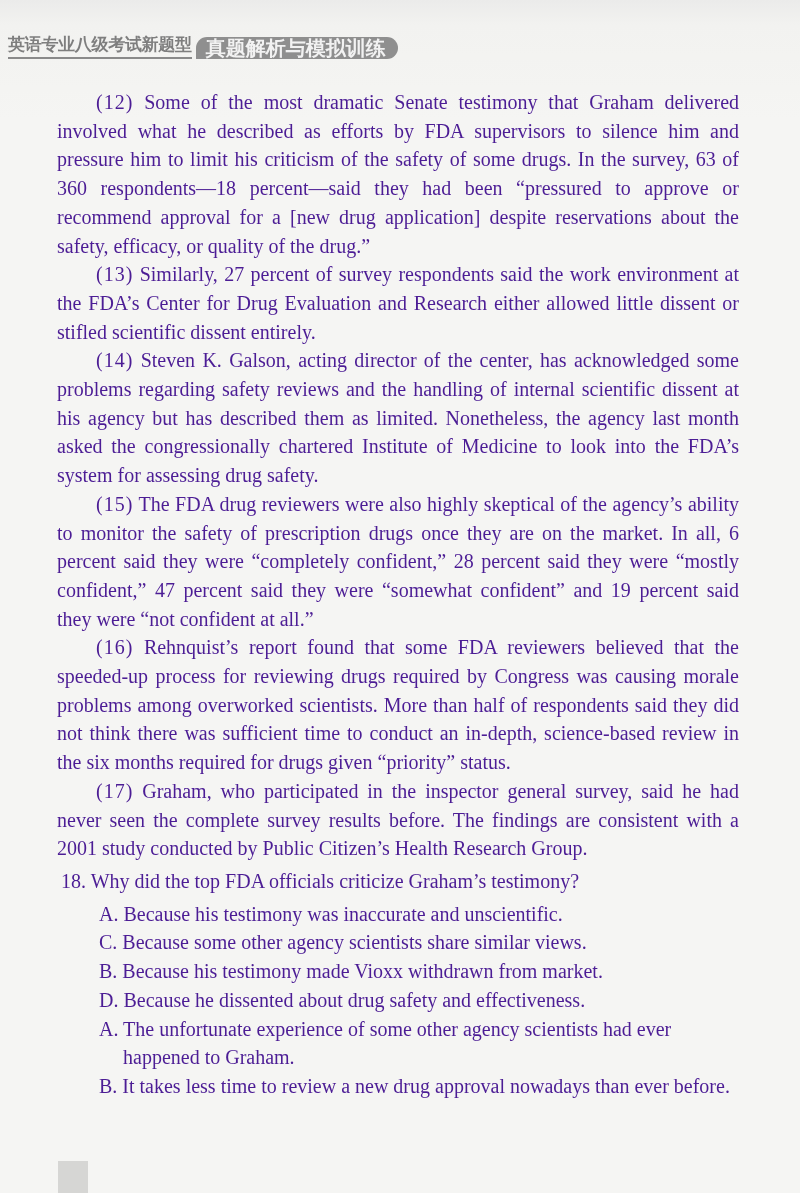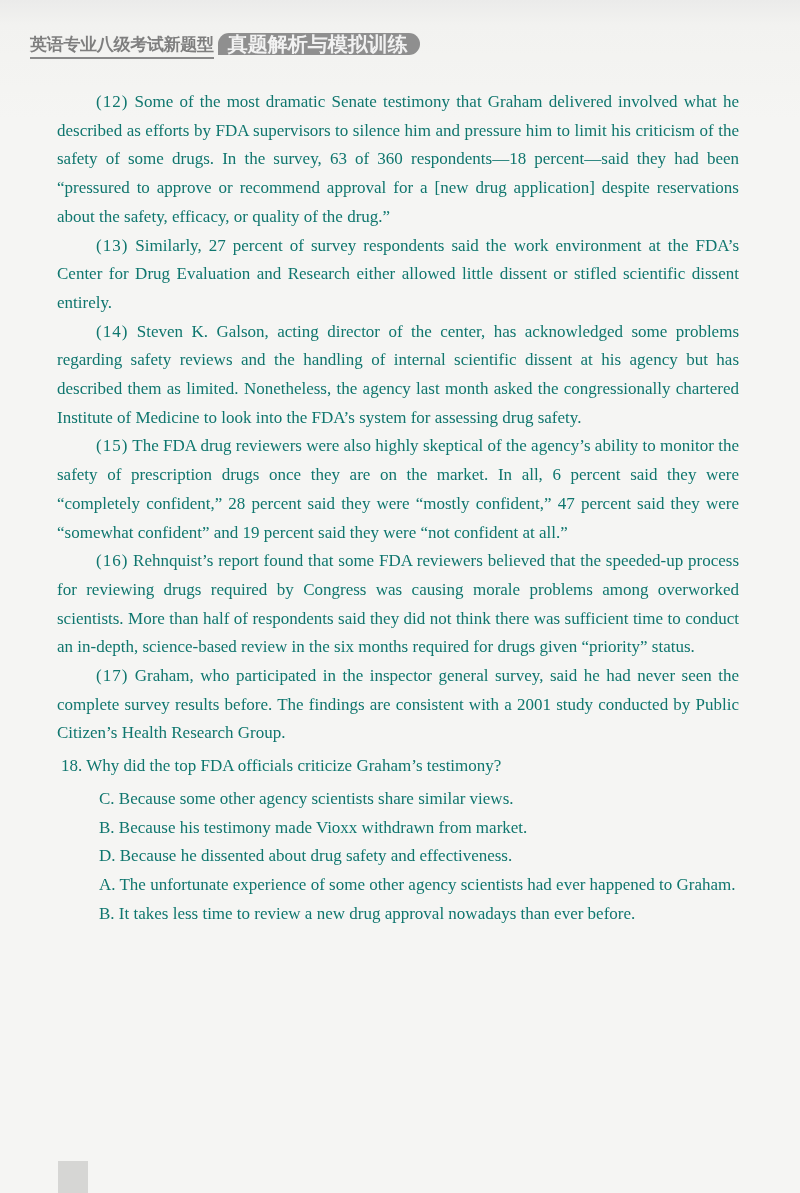--- a/index.html
+++ b/index.html
@@ -16,25 +16,25 @@
       color: #3a3a3a;
     }
     .page-bg {
       position: absolute;
       left: 0; top: 0; right: 0; bottom: 0;
       background: linear-gradient(to bottom, #ebebea 0px, #f2f2f0 25px, #f5f5f3 120px, #f5f5f3 100%);
     }
     
     .header {
       position: absolute;
-      left: 30px;
+      left: 8px;
       top: 33px;
       height: 26px;
       display: flex;
-      align-items: flex-start;
+      align-items: flex-end;
     }
     .header-series {
       font-family: "DejaVu Sans", sans-serif;
       font-size: 17px;
       font-weight: bold;
       color: #7e7e7e;
       letter-spacing: -0.3px;
       line-height: 22px;
       padding-bottom: 2px;
       border-bottom: 2px solid #8a8a8a;
@@ -55,23 +55,23 @@
       position: relative;
       top: 0px;
     }
 
     
     .content {
       position: absolute;
       left: 57px;
       top: 88px;
       width: 682px;
-      font-size: 17px;
+      font-size: 20px;
       line-height: 28.7px;
-      color: #0f766e;
+      color: #4c1d95;
     }
     .para {
       margin: 0;
       text-align: justify;
       text-indent: 39px;
     }
     .para .num {
       letter-spacing: 1px;
     }
     .question {
@@ -122,20 +122,21 @@
 <div class="content">
   <p class="para"><span class="num">(12)</span> <span>Some of the most dramatic Senate testimony that Graham delivered involved what he described as efforts by FDA supervisors to silence him and pressure him to limit his criticism of the safety of some drugs. In the survey, 63 of 360 respondents—18 percent—said they had been “pressured to approve or recommend approval for a [new drug application] despite reservations about the safety, efficacy, or quality of the drug.”</span></p>
   <p class="para"><span class="num">(13)</span> <span>Similarly, 27 percent of survey respondents said the work environment at the FDA’s Center for Drug Evaluation and Research either allowed little dissent or stifled scientific dissent entirely.</span></p>
   <p class="para"><span class="num">(14)</span> <span>Steven K. Galson, acting director of the center, has acknowledged some problems regarding safety reviews and the handling of internal scientific dissent at his agency but has described them as limited. Nonetheless, the agency last month asked the congressionally chartered Institute of Medicine to look into the FDA’s system for assessing drug safety.</span></p>
   <p class="para"><span class="num">(15)</span> <span>The FDA drug reviewers were also highly skeptical of the agency’s ability to monitor the safety of prescription drugs once they are on the market. In all, 6 percent said they were “completely confident,” 28 percent said they were “mostly confident,” 47 percent said they were “somewhat confident” and 19 percent said they were “not confident at all.”</span></p>
   <p class="para"><span class="num">(16)</span> <span>Rehnquist’s report found that some FDA reviewers believed that the speeded-up process for reviewing drugs required by Congress was causing morale problems among overworked scientists. More than half of respondents said they did not think there was sufficient time to conduct an in-depth, science-based review in the six months required for drugs given “priority” status.</span></p>
   <p class="para"><span class="num">(17)</span> <span>Graham, who participated in the inspector general survey, said he had never seen the complete survey results before. The findings are consistent with a 2001 study conducted by Public Citizen’s Health Research Group.</span></p>
 
   <div>
     <p class="question"><span>18.</span> <span>Why did the top FDA officials criticize Graham’s testimony?</span></p>
+    <p class="option"><span>A.</span> <span>Because his testimony was inaccurate and unscientific.</span></p>
     <p class="option"><span>C.</span> <span>Because some other agency scientists share similar views.</span></p>
     <p class="option"><span>B.</span> <span>Because his testimony made Vioxx withdrawn from market.</span></p>
     <p class="option"><span>D.</span> <span>Because he dissented about drug safety and effectiveness.</span></p>
   </div>
 
   <div>
     <p class="option"><span>A.</span> <span>The unfortunate experience of some other agency scientists had ever happened to Graham.</span></p>
     <p class="option"><span>B.</span> <span>It takes less time to review a new drug approval nowadays than ever before.</span></p>
   </div>
 </div>

